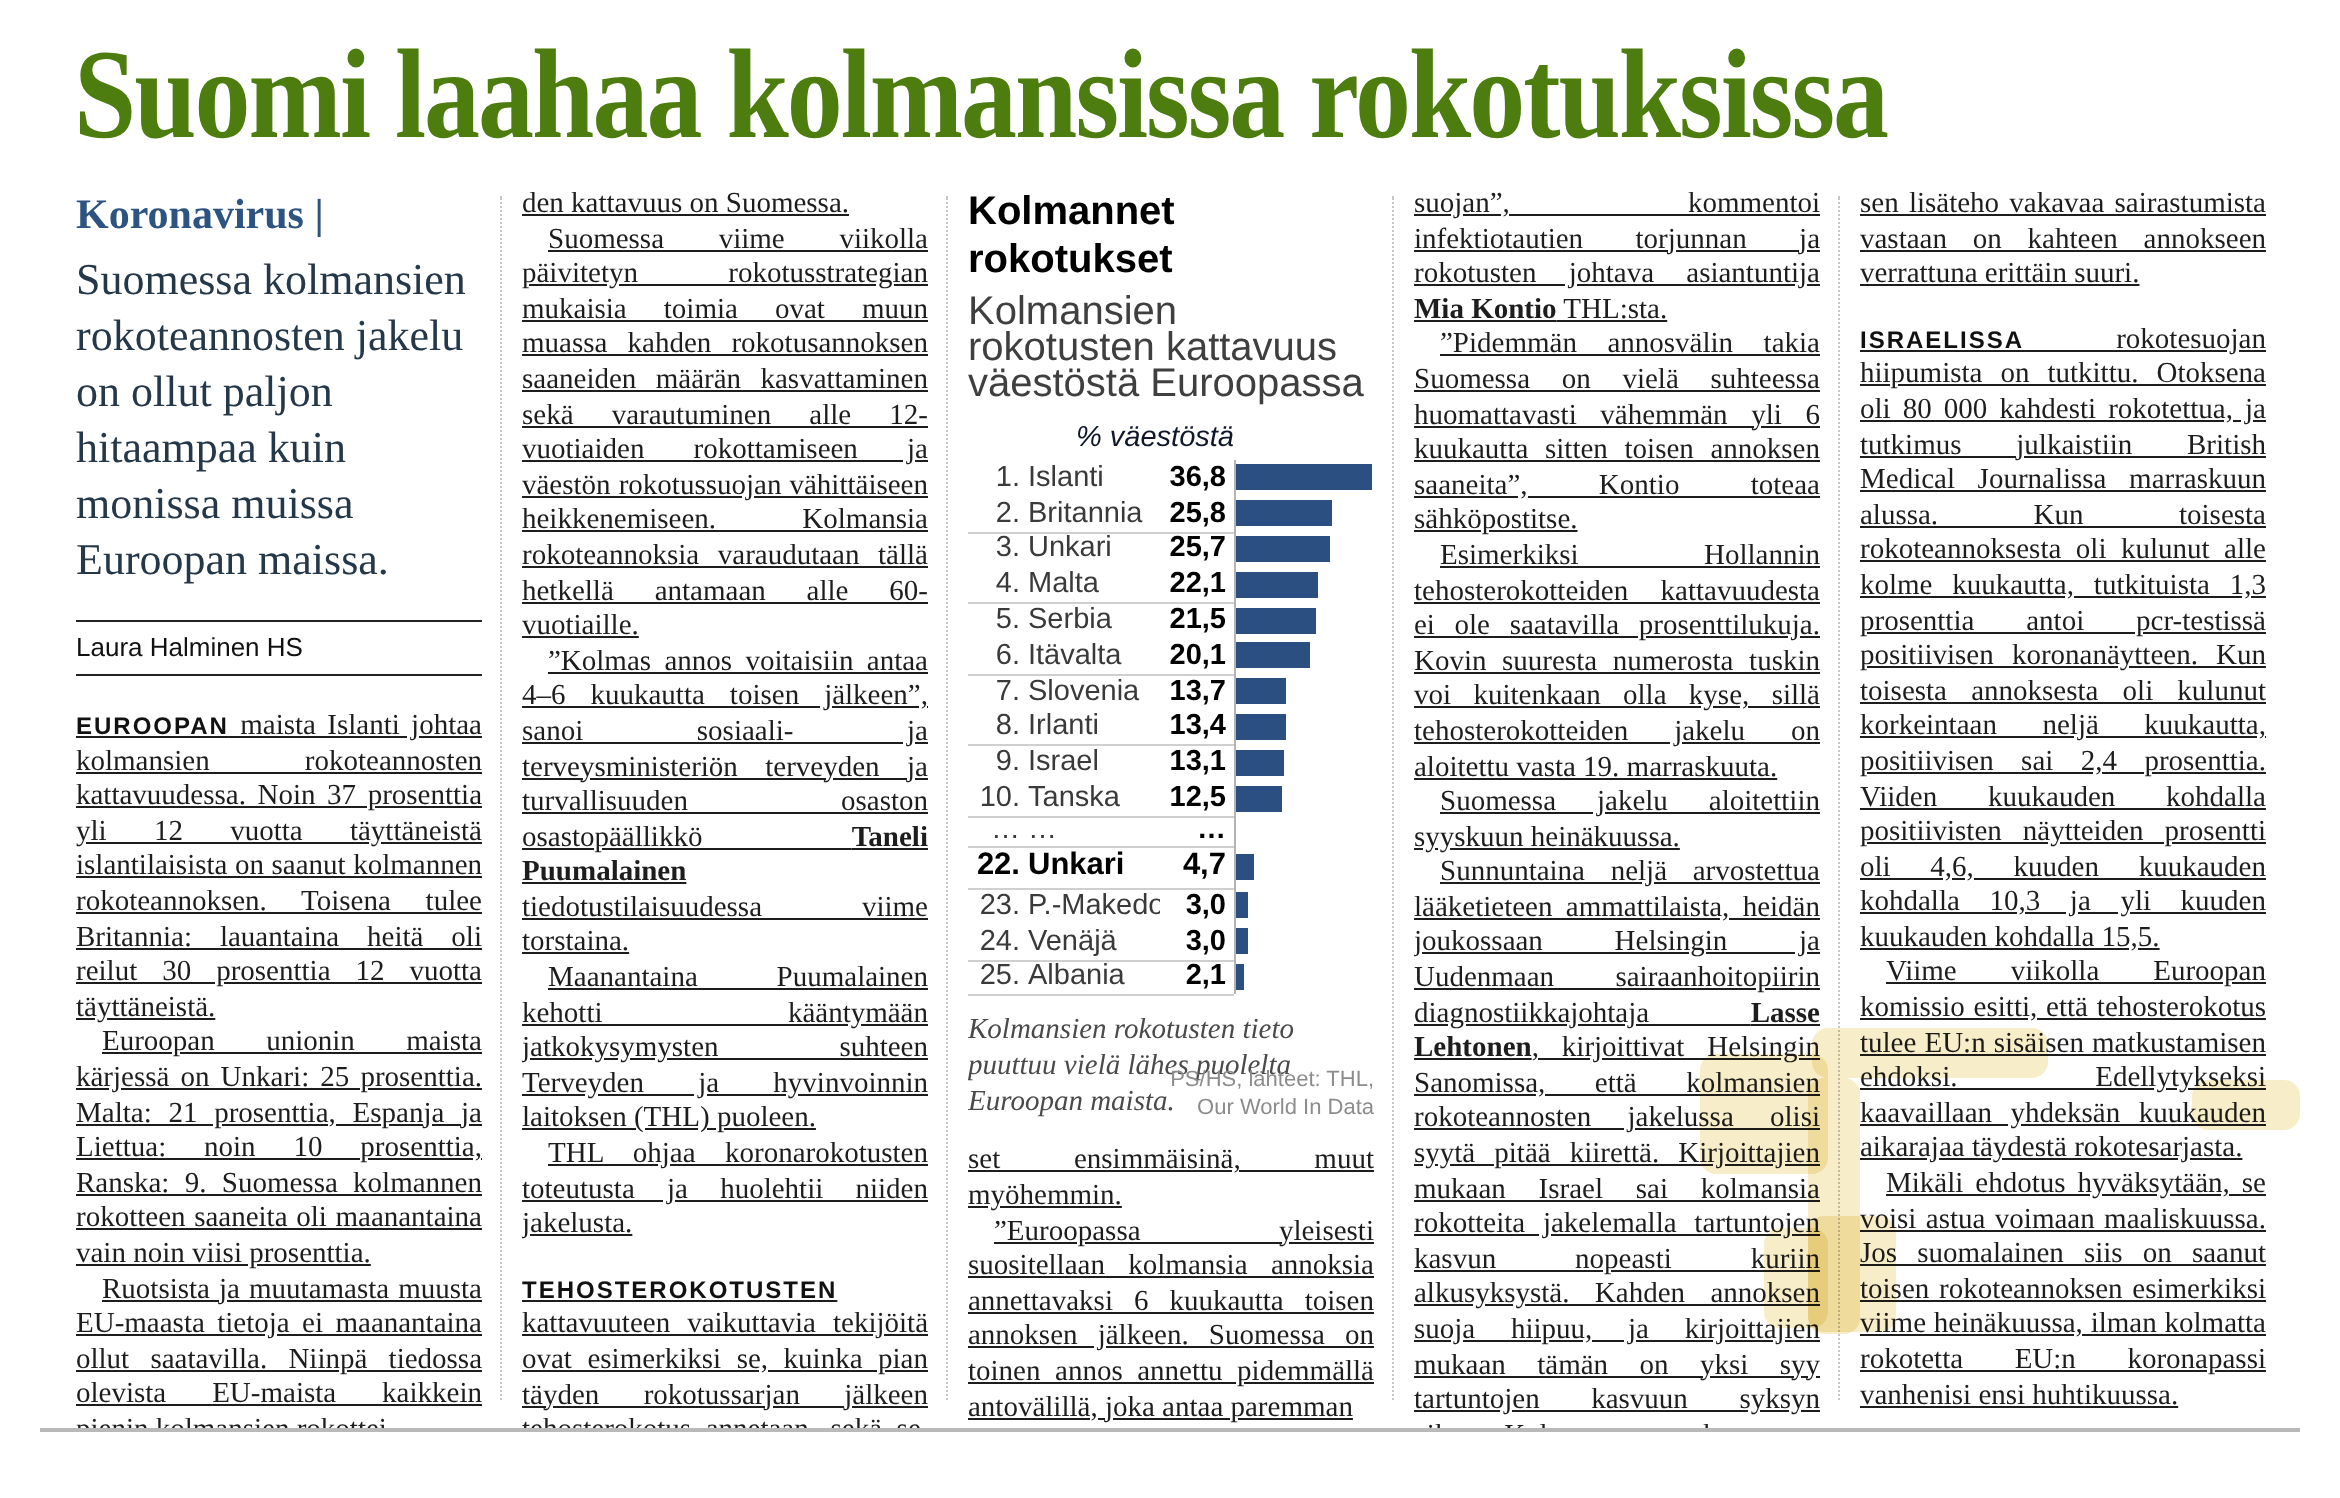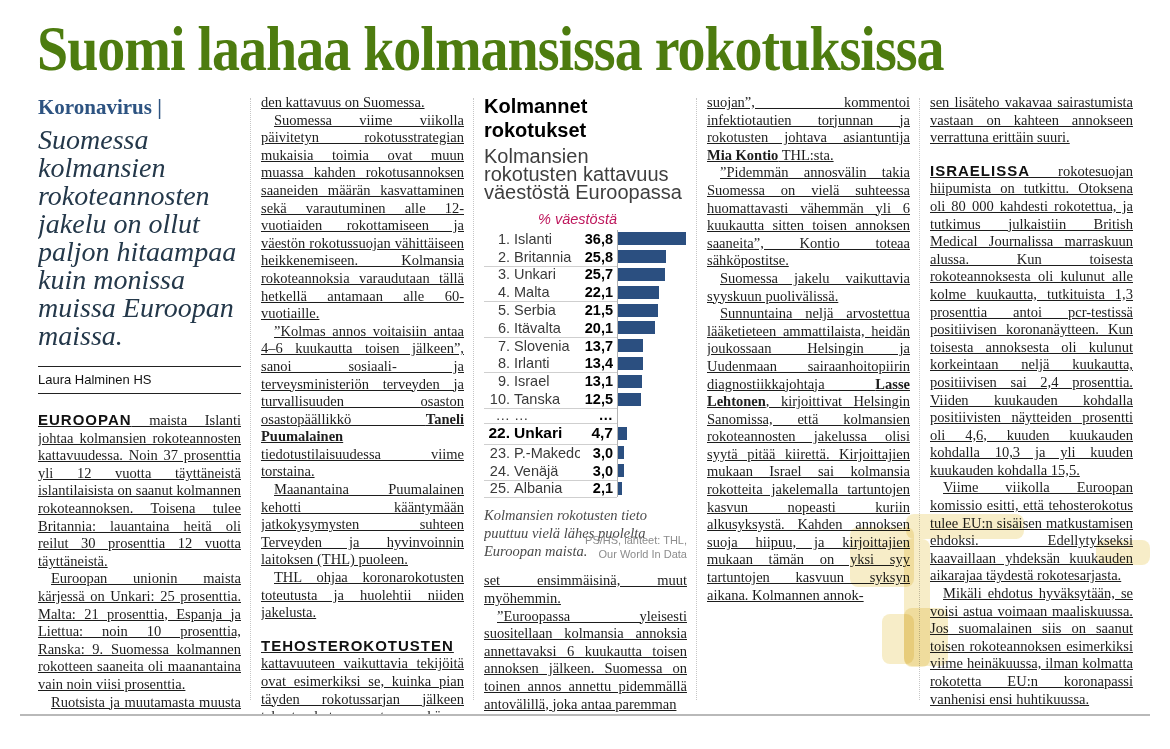--- a/index.html
+++ b/index.html
@@ -8,35 +8,35 @@
   
   h1.headline{margin:14px 0 0 37px;padding:0;font-size:56px;line-height:68px;
       font-weight:700;color:#4d7c0f;letter-spacing:-1px;white-space:nowrap;}
   h1.headline .h1i{display:inline-block;transform:scaleY(1.14);transform-origin:left center;}
   
   .content{display:flex;justify-content:space-between;margin:12px 37px 0 38px;height:620px;overflow:hidden;}
   .col{width:203px;height:100%;overflow:hidden;}
   .vsep{width:1px;border-left:1px dotted #c6c6c6;margin:4px 0 14px 0;}
   
   .kicker{font-size:21px;font-weight:700;color:var(--kicker-blue,#2d5381);line-height:26px;}
-  .lede{font-size:28px;line-height:28px;color:var(--lede-navy,#24384a);margin-top:6px;font-style:italic;}
+  .lede{font-size:22px;line-height:28px;color:var(--lede-navy,#24384a);margin-top:6px;}
   .byline-block{border-top:1px solid #222;border-bottom:1px solid #222;margin:16px 0 17px 0;
       padding:5px 0 6px 0;font-family:"Liberation Sans",sans-serif;font-size:13px;color:#111;}
   
   .bp{margin:0;text-align:justify;font-size:14.5px;line-height:17.6px;color:#1d1d1d;hyphens:auto;text-decoration:underline;}
   .bp.ind{text-indent:13px;}
   .bp.gap{margin-top:15px;}
-  .bp .lead{font-family:"Liberation Sans",sans-serif;font-weight:700;font-size:15px;
+  .bp .lead{font-family:"Liberation Sans",sans-serif;font-weight:700;font-size:12px;
       letter-spacing:1px;color:#111;}
   .bp .bold{font-weight:700;}
   
   .chart{font-family:"Liberation Sans",sans-serif;margin-bottom:12px;}
   .c-title{font-size:20px;font-weight:700;color:#000;line-height:24px;}
   .c-sub{font-size:20px;line-height:18px;color:#3f3f3f;margin-top:5px;}
-  .c-header{width:133px;text-align:right;font-style:italic;font-size:14.5px;color:#be185d;
+  .c-header{width:133px;text-align:right;font-style:italic;font-size:14.5px;color:#0f172a;
       margin:10px 0 3px 0;}
   .c-rows{position:relative;}
   .c-axis{position:absolute;left:133px;top:0;bottom:0;width:1px;background:#b3b3b3;}
   .crow{display:flex;align-items:center;height:17.8px;font-size:14.5px;color:#3a3a3a;position:relative;}
   .crow .crank{width:26px;text-align:right;}
   .crow .cname{flex:1;padding-left:4px;white-space:nowrap;overflow:hidden;}
   .crow .cval{width:33px;text-align:right;font-weight:700;color:#000;padding-right:4px;}
   .crow .cbarw{width:70px;height:13px;position:relative;}
   .crow .cbar{position:absolute;left:1px;top:0;height:13px;}
   .crow.sep::after{content:"";position:absolute;left:0;right:70px;bottom:-1px;
@@ -229,21 +229,22 @@
           <p class="bp ind"><span>”Euroopassa yleisesti suositellaan kolmansia annoksia annettavaksi 6 kuukautta toisen annoksen jälkeen. Suomessa on toinen annos annettu pidemmällä antovälillä, joka antaa paremman</span></p>
         </div>
     </div>
 
     <div class="vsep"></div>
 
     <div class="col">
       <div>
           <p class="bp"><span>suojan”, kommentoi infektiotautien torjunnan ja rokotusten johtava asiantuntija </span><span class="bold">Mia Kontio</span><span> THL:sta.</span></p>
           <p class="bp ind"><span>”Pidemmän annosvälin takia Suomessa on vielä suhteessa huomattavasti vähemmän yli 6 kuukautta sitten toisen annoksen saaneita”, Kontio toteaa sähköpostitse.</span></p>
-          <p class="bp ind"><span>Suomessa jakelu vaikuttavia syyskuun puolivälissä.</span></p>
+          <p class="bp ind"><span>Esimerkiksi Hollannin tehosterokotteiden kattavuudesta ei ole saatavilla prosenttilukuja. Kovin suuresta numerosta tuskin voi kuitenkaan olla kyse, sillä tehosterokotteiden jakelu on aloitettu vasta 19. marraskuuta.</span></p>
+          <p class="bp ind"><span>Suomessa jakelu aloitettiin syyskuun heinäkuussa.</span></p>
           <p class="bp ind"><span>Sunnuntaina neljä arvostettua lääketieteen ammattilaista, heidän joukossaan Helsingin ja Uudenmaan sairaanhoitopiirin diagnostiikkajohtaja </span><span class="bold">Lasse Lehtonen</span><span>, kirjoittivat Helsingin Sanomissa, että kolmansien rokoteannosten jakelussa olisi syytä pitää kiirettä. Kirjoittajien mukaan Israel sai kolmansia rokotteita jakelemalla tartuntojen kasvun nopeasti kuriin alkusyksystä. Kahden annoksen suoja hiipuu, ja kirjoittajien mukaan tämän on yksi syy tartuntojen kasvuun syksyn aikana. Kolmannen annok-</span></p>
         </div>
     </div>
 
     <div class="vsep"></div>
 
     <div class="col">
       <div>
           <p class="bp"><span>sen lisäteho vakavaa sairastumista vastaan on kahteen annokseen verrattuna erittäin suuri.</span></p>
           <p class="bp gap"><span class="lead">ISRAELISSA</span><span> rokotesuojan hiipumista on tutkittu. Otoksena oli 80 000 kahdesti rokotettua, ja tutkimus julkaistiin British Medical Journalissa marraskuun alussa. Kun toisesta rokoteannoksesta oli kulunut alle kolme kuukautta, tutkituista 1,3 prosenttia antoi pcr-testissä positiivisen koronanäytteen. Kun toisesta annoksesta oli kulunut korkeintaan neljä kuukautta, positiivisen sai 2,4 prosenttia. Viiden kuukauden kohdalla positiivisten näytteiden prosentti oli 4,6, kuuden kuukauden kohdalla 10,3 ja yli kuuden kuukauden kohdalla 15,5.</span></p>

